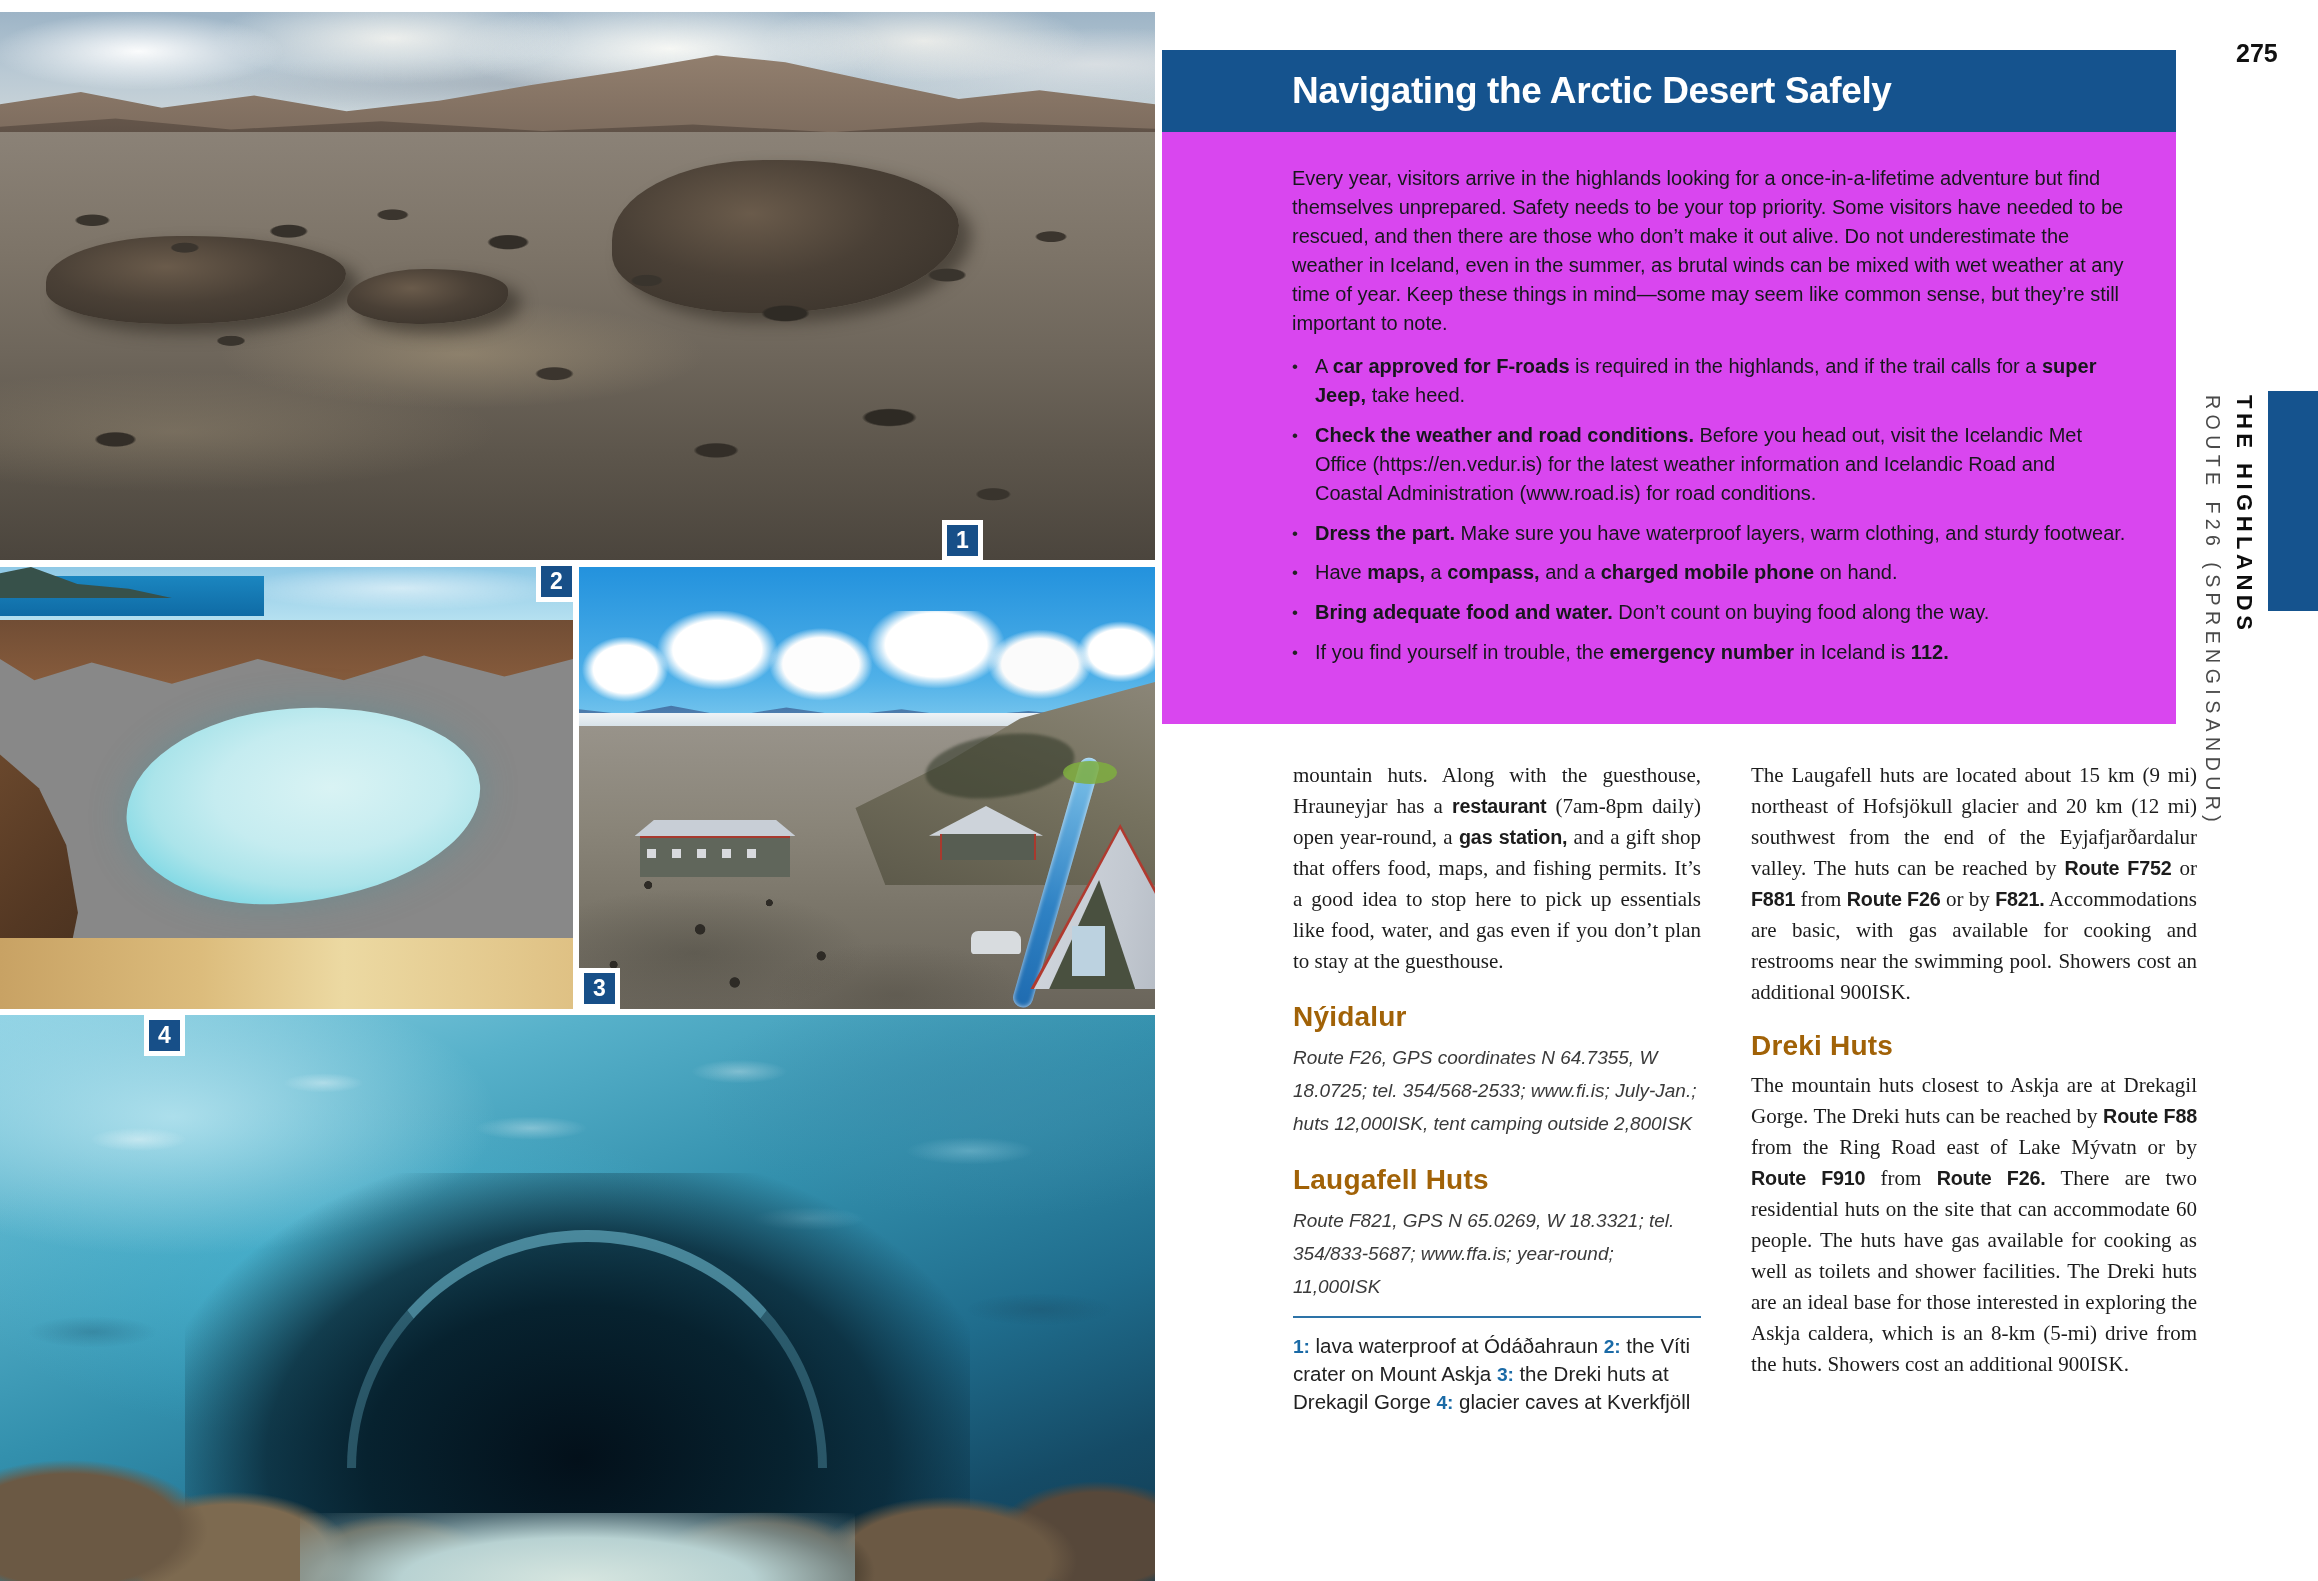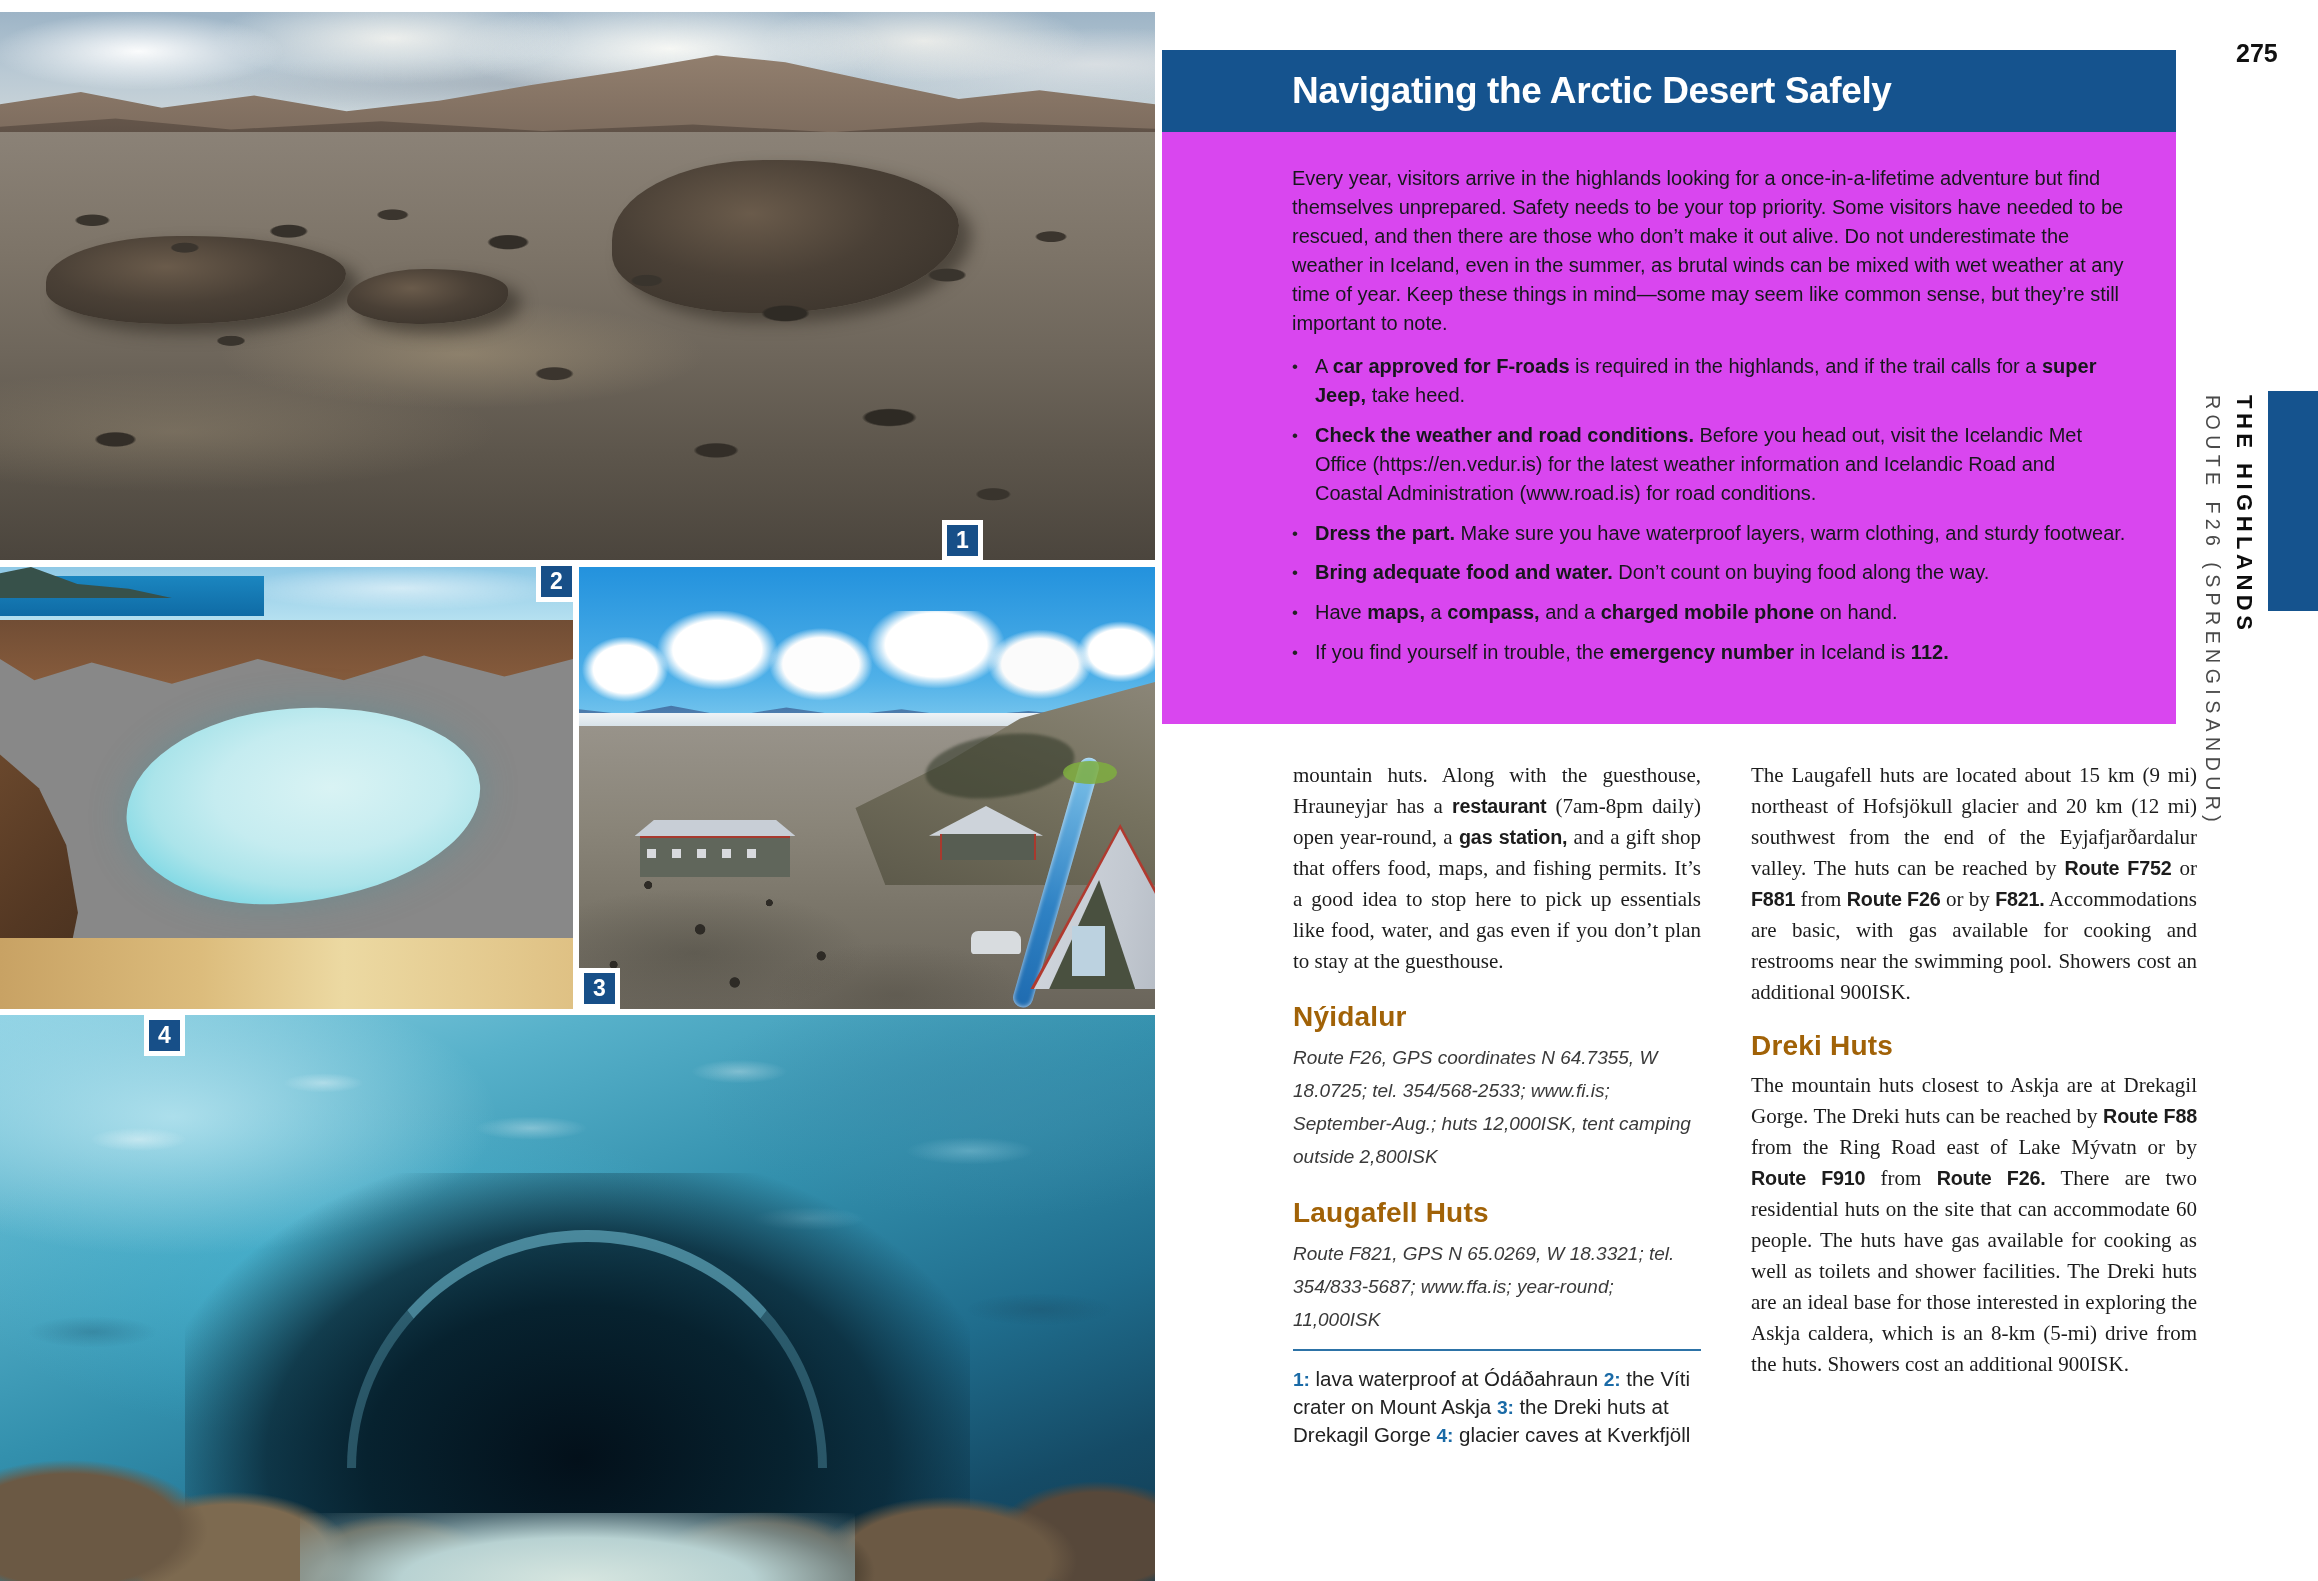--- a/index.html
+++ b/index.html
@@ -292,30 +292,30 @@
 
   <div class="infobox-header">
     <div class="infobox-title">Navigating the Arctic Desert Safely</div>
   </div>
   <div class="infobox-body">
     <p>Every year, visitors arrive in the highlands looking for a once-in-a-lifetime adventure but find themselves unprepared. Safety needs to be your top priority. Some visitors have needed to be rescued, and then there are those who don’t make it out alive. Do not underestimate the weather in Iceland, even in the summer, as brutal winds can be mixed with wet weather at any time of year. Keep these things in mind—some may seem like common sense, but they’re still important to note.</p>
     <ul>
       <li><span>A </span><span class="b">car approved for F-roads</span><span> is required in the highlands, and if the trail calls for a </span><span class="b">super Jeep,</span><span> take heed.</span></li>
       <li><span class="b">Check the weather and road conditions.</span><span> Before you head out, visit the Icelandic Met Office (https://en.vedur.is) for the latest weather information and Icelandic Road and Coastal Administration (www.road.is) for road conditions.</span></li>
       <li><span class="b">Dress the part.</span><span> Make sure you have waterproof layers, warm clothing, and sturdy footwear.</span></li>
+      <li><span>Have </span><span class="b">maps,</span><span> a </span><span class="b">compass,</span><span> and a </span><span class="b">charged mobile phone</span><span> on hand.</span></li>
       <li><span class="b">Bring adequate food and water.</span><span> Don’t count on buying food along the way.</span></li>
-      <li><span>Have </span><span class="b">maps,</span><span> a </span><span class="b">compass,</span><span> and a </span><span class="b">charged mobile phone</span><span> on hand.</span></li>
       <li><span>If you find yourself in trouble, the </span><span class="b">emergency number</span><span> in Iceland is </span><span class="b">112.</span></li>
     </ul>
   </div>
 
   <div class="col" id="col-left">
     <p><span>mountain huts. Along with the guesthouse, Hrauneyjar has a </span><span class="b">restaurant</span><span> (7am-8pm daily) open year-round, a </span><span class="b">gas station,</span><span> and a gift shop that offers food, maps, and fishing permits. It’s a good idea to stop here to pick up essentials like food, water, and gas even if you don’t plan to stay at the guesthouse.</span></p>
     <div class="sec-heading">Nýidalur</div>
-    <div class="sec-info">Route F26, GPS coordinates N 64.7355, W 18.0725; tel. 354/568-2533; www.fi.is; September-Aug.; huts 12,000ISK, tent camping outside 2,800ISK</div>
+    <div class="sec-info">Route F26, GPS coordinates N 64.7355, W 18.0725; tel. 354/568-2533; www.fi.is; July-Jan.; huts 12,000ISK, tent camping outside 2,800ISK</div>
     <div class="sec-heading">Laugafell Huts</div>
     <div class="sec-info">Route F821, GPS N 65.0269, W 18.3321; tel. 354/833-5687; www.ffa.is; year-round; 11,000ISK</div>
     <hr class="caption-rule">
     <div class="photo-caption"><span class="b">1:</span><span> lava waterproof at Ódáðahraun </span><span class="b">2:</span><span> the Víti crater on Mount Askja </span><span class="b">3:</span><span> the Dreki huts at Drekagil Gorge </span><span class="b">4:</span><span> glacier caves at Kverkfjöll</span></div>
   </div>
 
   <div class="col" id="col-right">
     <p><span>The Laugafell huts are located about 15 km (9 mi) northeast of Hofsjökull glacier and 20 km (12 mi) southwest from the end of the Eyjafjarðardalur valley. The huts can be reached by </span><span class="b">Route F752</span><span> or </span><span class="b">F881</span><span> from </span><span class="b">Route F26</span><span> or by </span><span class="b">F821.</span><span> Accommodations are basic, with gas available for cooking and restrooms near the swimming pool. Showers cost an additional 900ISK.</span></p>
     <div class="sec-heading">Dreki Huts</div>
     <p><span>The mountain huts closest to Askja are at Drekagil Gorge. The Dreki huts can be reached by </span><span class="b">Route F88</span><span> from the Ring Road east of Lake Mývatn or by </span><span class="b">Route F910</span><span> from </span><span class="b">Route F26.</span><span> There are two residential huts on the site that can accommodate 60 people. The huts have gas available for cooking as well as toilets and shower facilities. The Dreki huts are an ideal base for those interested in exploring the Askja caldera, which is an 8-km (5-mi) drive from the huts. Showers cost an additional 900ISK.</span></p>

